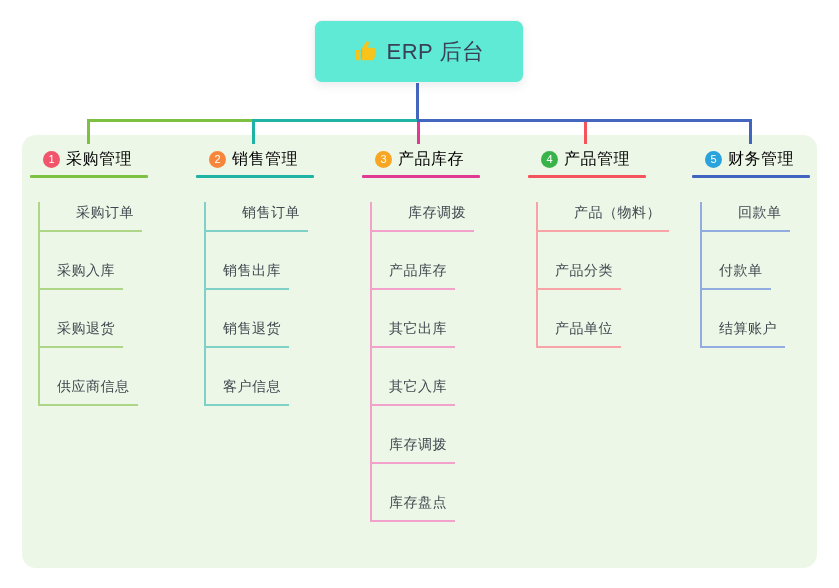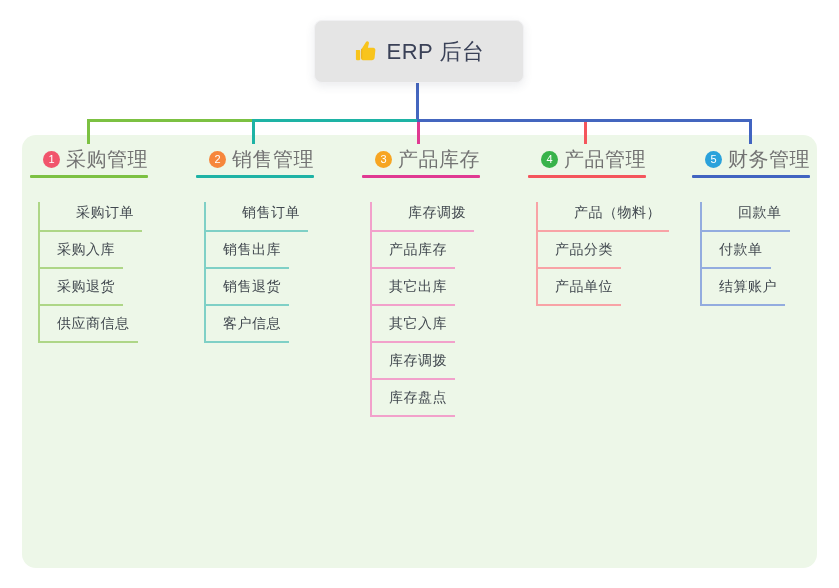--- a/index.html
+++ b/index.html
@@ -7,40 +7,40 @@
     position:relative;width:839px;height:588px;overflow:hidden;
     font-family:"Liberation Sans","DejaVu Sans",sans-serif;
     background:#ffffff;
   }
   .panel{
     position:absolute;left:22px;top:135px;width:795px;height:433px;
     background:#edf7e8;border-radius:14px;
   }
   .root-card{
     position:absolute;left:314px;top:20px;width:210px;height:63px;
-    background:#e5e5e5;border:1px solid #f1f1f3;border-radius:8px;
+    background:#5eead4;border:1px solid #f1f1f3;border-radius:8px;
     box-shadow:0 3px 10px rgba(60,70,90,.10);
     display:flex;align-items:center;justify-content:center;gap:10px;
     box-sizing:border-box;cursor:default;
   }
   .root-title{font-size:22px;color:#3a4157;font-weight:500;letter-spacing:.5px;}
   .thumb-icon{display:flex;align-items:center;}
   .seg{position:absolute;}
   .col{position:absolute;top:148px;width:165px;}
   .col-head{display:flex;align-items:center;gap:6px;height:22px;padding-left:13px;}
   .badge{
     width:17px;height:17px;border-radius:50%;flex:0 0 17px;
     color:#fff;font-size:11px;line-height:17px;text-align:center;font-weight:500;
   }
-  .col-label{font-size:20px;color:#737373;font-weight:500;letter-spacing:.5px;}
+  .col-label{font-size:16px;color:#000000;font-weight:500;letter-spacing:.5px;}
   .col-rule{height:3px;width:118px;margin-top:5px;border-radius:1px;}
   .items{margin-left:8px;border-left:2px solid;}
   .item{
     display:block;width:fit-content;
-    padding:0 8px 8px 17px;margin-top:7px;
+    padding:0 8px 8px 17px;margin-top:28px;
     border-bottom:2px solid;
     font-size:14px;line-height:20px;color:#40474e;letter-spacing:.5px;
     white-space:nowrap;cursor:default;
   }
   .item:first-child{margin-top:24px;padding-left:36px;}
 </style>
 </head>
 <body>
 
 <div class="stage">

